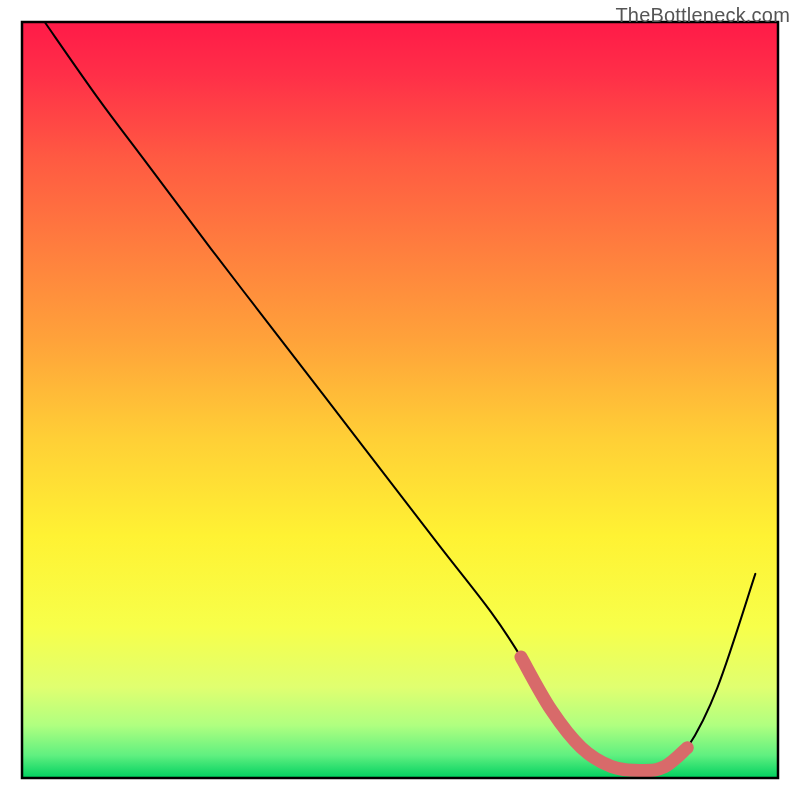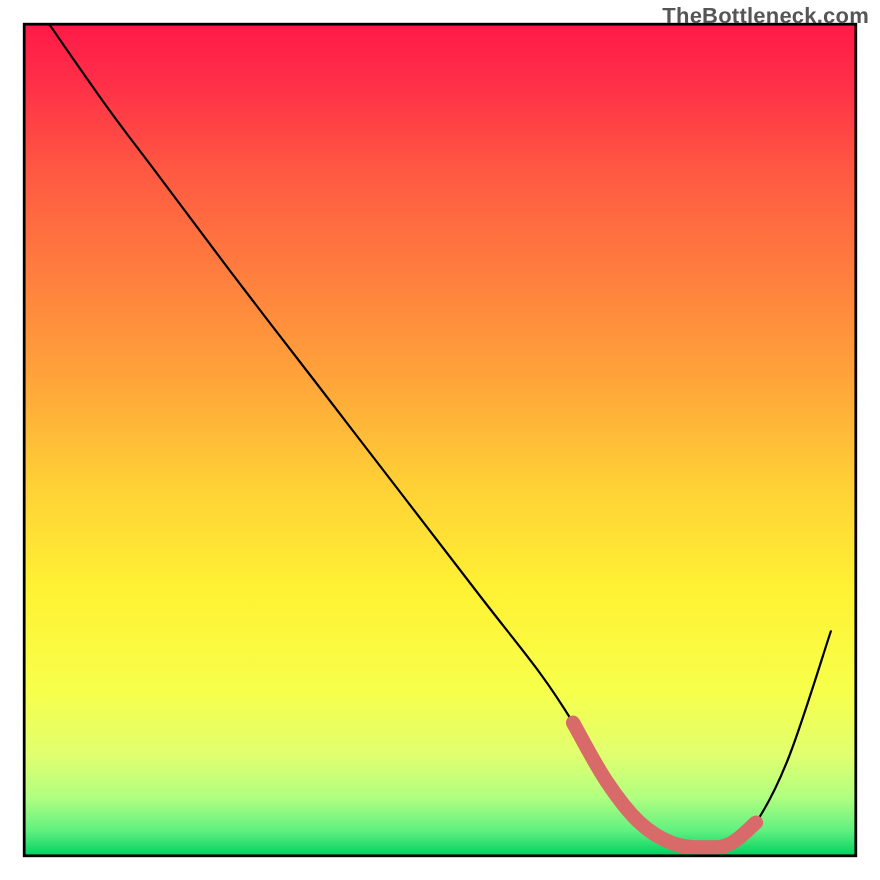--- a/index.html
+++ b/index.html
@@ -14,21 +14,21 @@
   .container {
     position: relative;
     width: 800px;
     height: 800px;
   }
   .watermark {
     position: absolute;
     top: 4px;
     right: 10px;
     font-size: 20px;
-    font-weight: bold;
+    font-weight: normal;
     color: #555555;
     z-index: 10;
     letter-spacing: 0.2px;
     text-align: right;
   }
   svg {
     display: block;
   }
 </style>
 </head>

